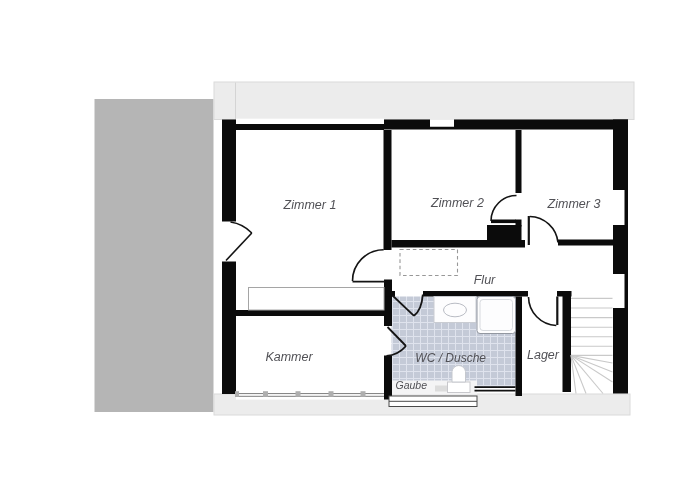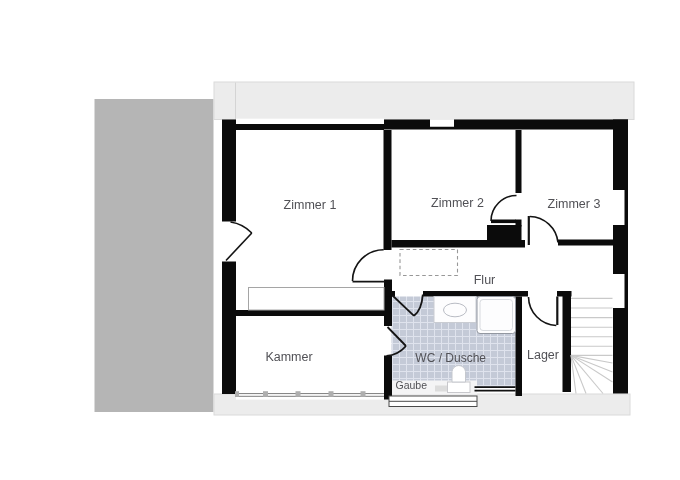--- a/index.html
+++ b/index.html
@@ -1,16 +1,16 @@
 <!DOCTYPE html>
 <html><head>
 <meta charset="utf-8">
 <style>
   html,body{margin:0;padding:0;background:#ffffff;}
-  #plan{width:680px;height:480px;position:relative;font-family:"Liberation Sans",sans-serif;}
+  #plan{width:680px;height:480px;position:relative;font-family:"Liberation Sans",sans-serif;font-style:italic;}
   svg{display:block;}
   text{font-family:"Liberation Sans",sans-serif;fill:#515156;}
 </style>
 </head>
 <body>
 <div id="plan">
 <svg width="680" height="480" viewBox="0 0 680 480">
   <defs>
     <pattern id="tiles" width="7" height="7" patternUnits="userSpaceOnUse">
       <rect width="7" height="7" fill="#c4cad7"></rect>

